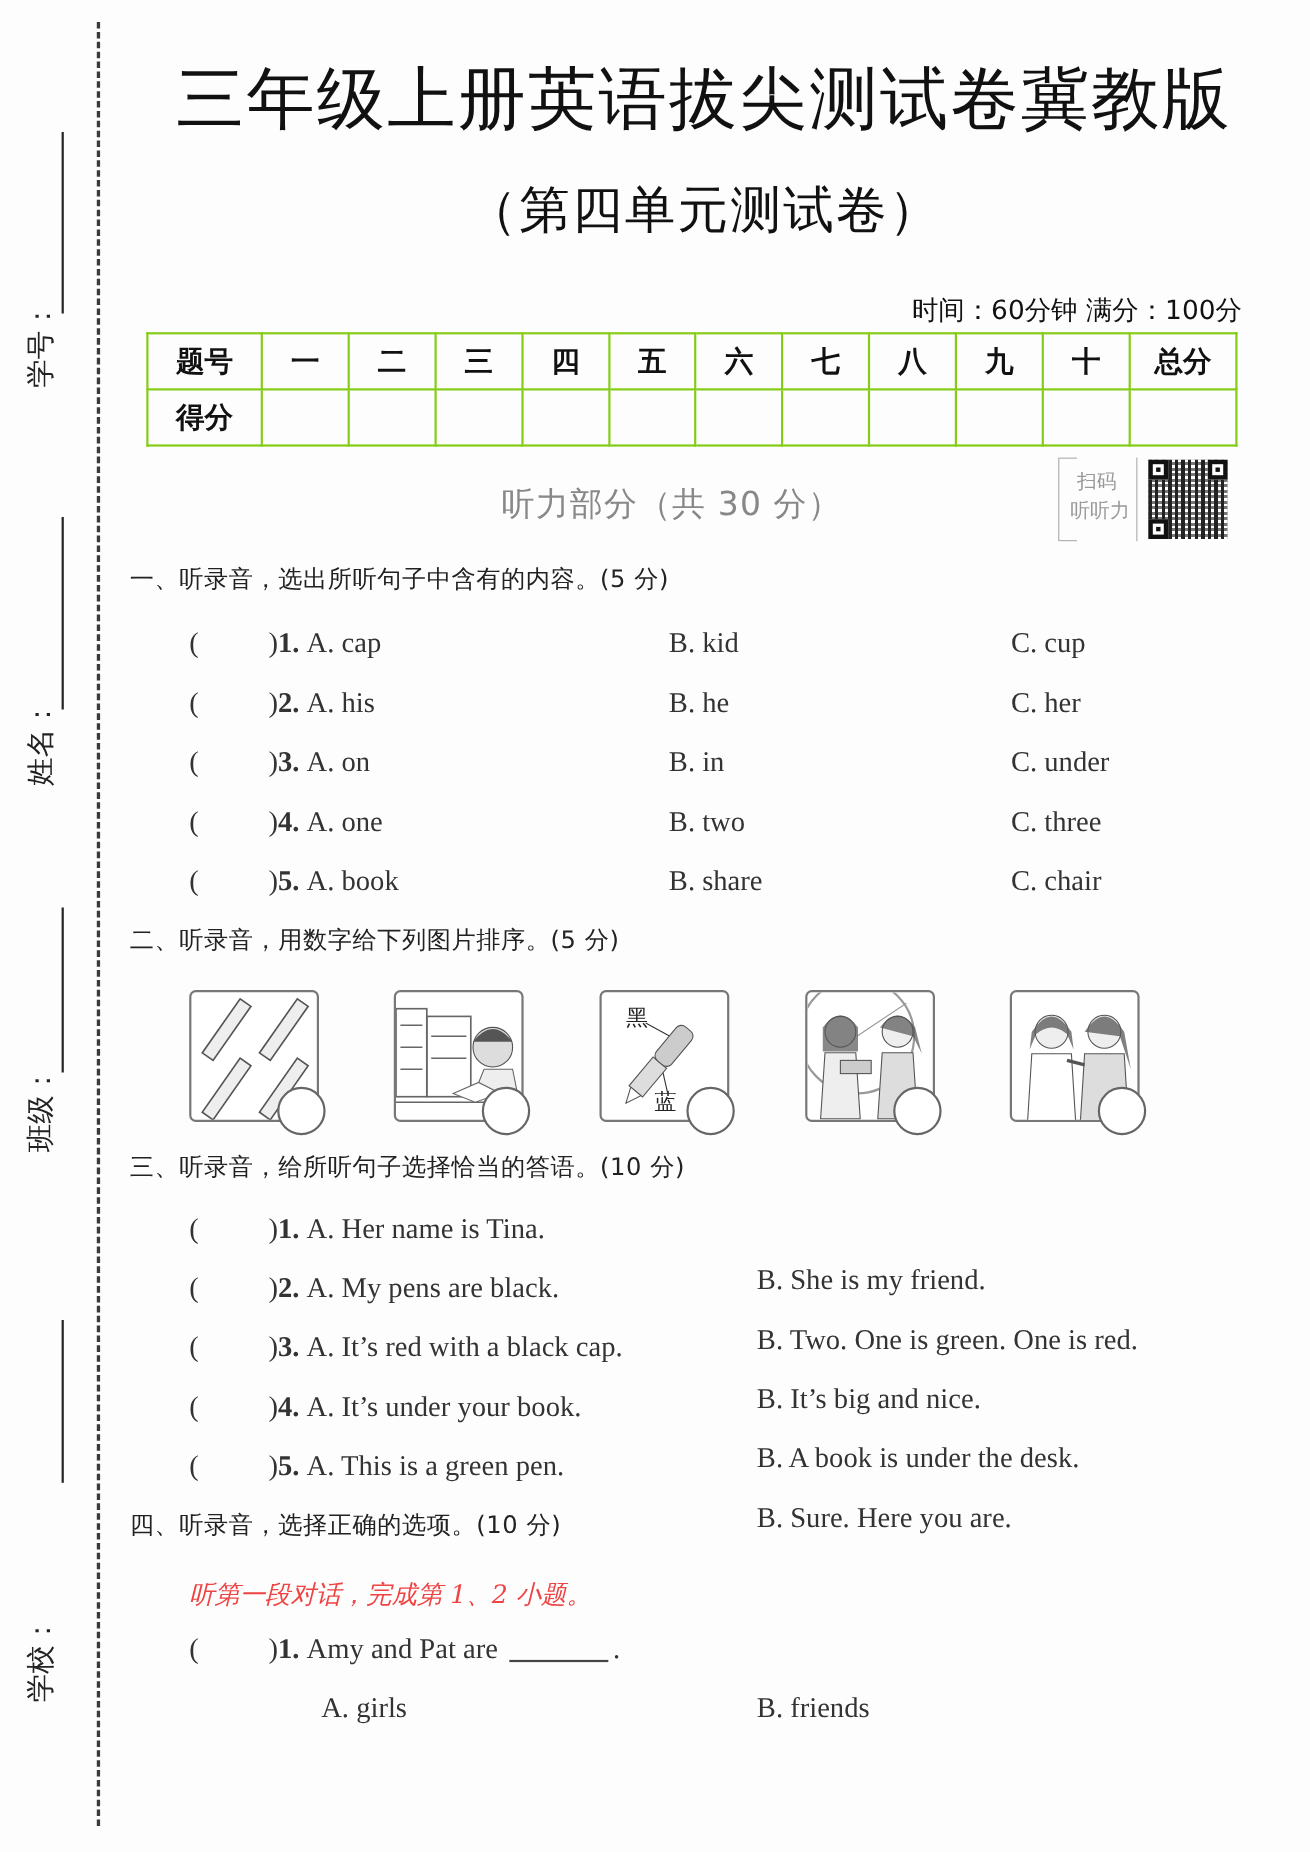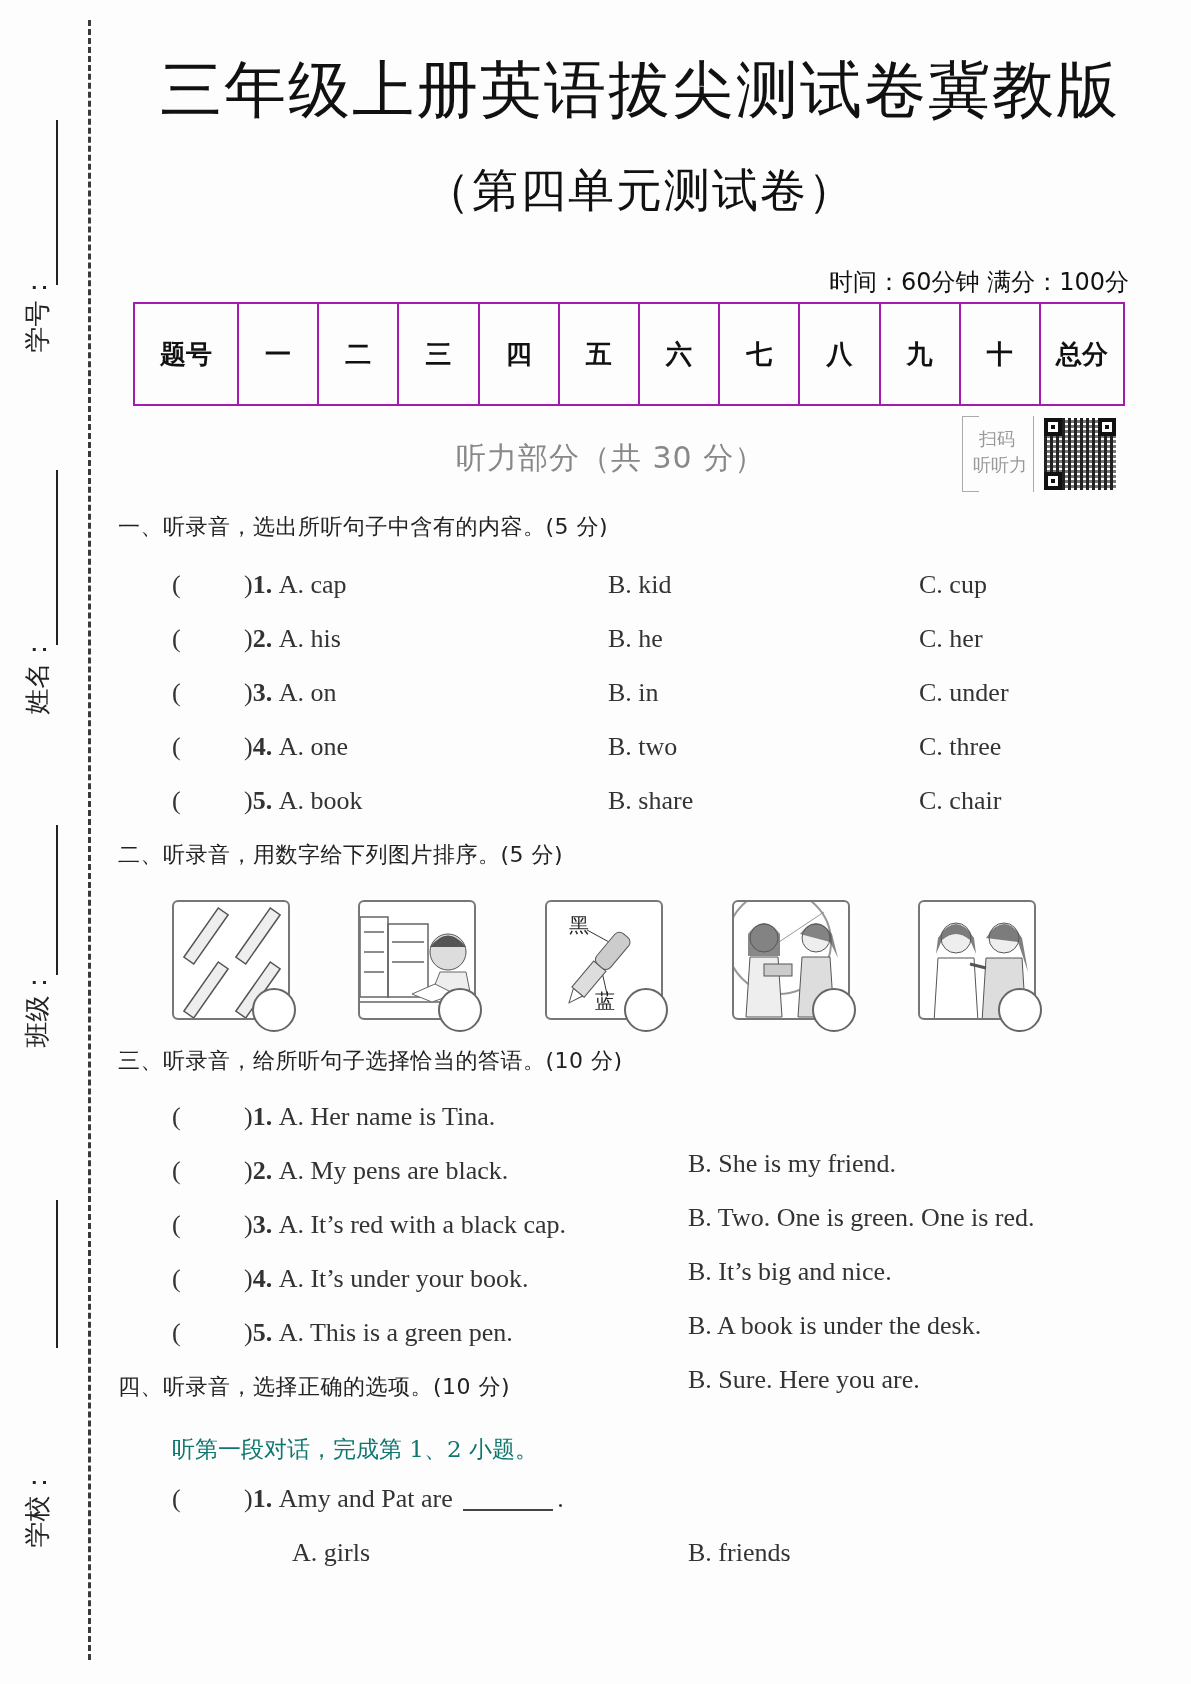--- a/index.html
+++ b/index.html
@@ -35,25 +35,25 @@
     position: absolute; top: 266px; right: 62px;
     font-size: 24px; color: #111;
   }
 
   
   table.score {
     position: absolute; top: 302px; left: 133px; width: 992px; height: 104px;
     border-collapse: collapse;
   }
   table.score td {
-    border: 2px solid #a21caf; text-align: center; vertical-align: middle;
+    border: 2px solid #84cc16; text-align: center; vertical-align: middle;
     font-family: "DejaVu Serif", serif; font-size: 26px; font-weight: bold; color: #111;
   }
   table.score td.first { width: 104px; }
-  table.score td.last { width: 84px; }
+  table.score td.last { width: 97px; }
 
   
   .listen-head {
     position: absolute; top: 438px; left: 456px;
     font-size: 30px; color: #888; letter-spacing: 1px;
   }
   .qr-box {
     position: absolute; top: 416px; left: 962px; width: 154px; height: 76px;
   }
   .qr-bracket {
@@ -111,21 +111,21 @@
     border: 2px solid #777; border-radius: 6px; background: #fff; overflow: hidden;
   }
   .pic-circle {
     position: absolute; width: 44px; height: 44px; border-radius: 50%;
     border: 2px solid #666; background: #fff; top: 988px;
   }
   .pic svg { position: absolute; left: 0; top: 0; }
 
   .s4-instr {
     position: absolute; left: 172px; top: 1434px;
-    font-family: "DejaVu Serif", serif; font-size: 23px; color: #0f766e;
+    font-family: "DejaVu Serif", serif; font-size: 23px; color: #ef4444; font-style: italic;
   }
   .blank {
     display: inline-block; width: 90px; border-bottom: 2px solid #444; margin: 0 4px; vertical-align: -4px;
   }
 </style>
 </head>
 <body>
 
 <div class="binding-line"></div>
 
@@ -159,20 +159,34 @@
     <td>三</td>
     <td>四</td>
     <td>五</td>
     <td>六</td>
     <td>七</td>
     <td>八</td>
     <td>九</td>
     <td>十</td>
     <td class="last">总分</td>
   </tr>
+  <tr>
+    <td class="first">得分</td>
+    <td></td>
+    <td></td>
+    <td></td>
+    <td></td>
+    <td></td>
+    <td></td>
+    <td></td>
+    <td></td>
+    <td></td>
+    <td></td>
+    <td class="last"></td>
+  </tr>
 </tbody>
   </table>
 
 <div class="listen-head">听力部分（共 30 分）</div>
 <div class="qr-box">
   <div class="qr-bracket">
     <div style="padding-left:6px;">扫码</div>
     <div>听听力</div>
     <span class="r"></span>
   </div>

